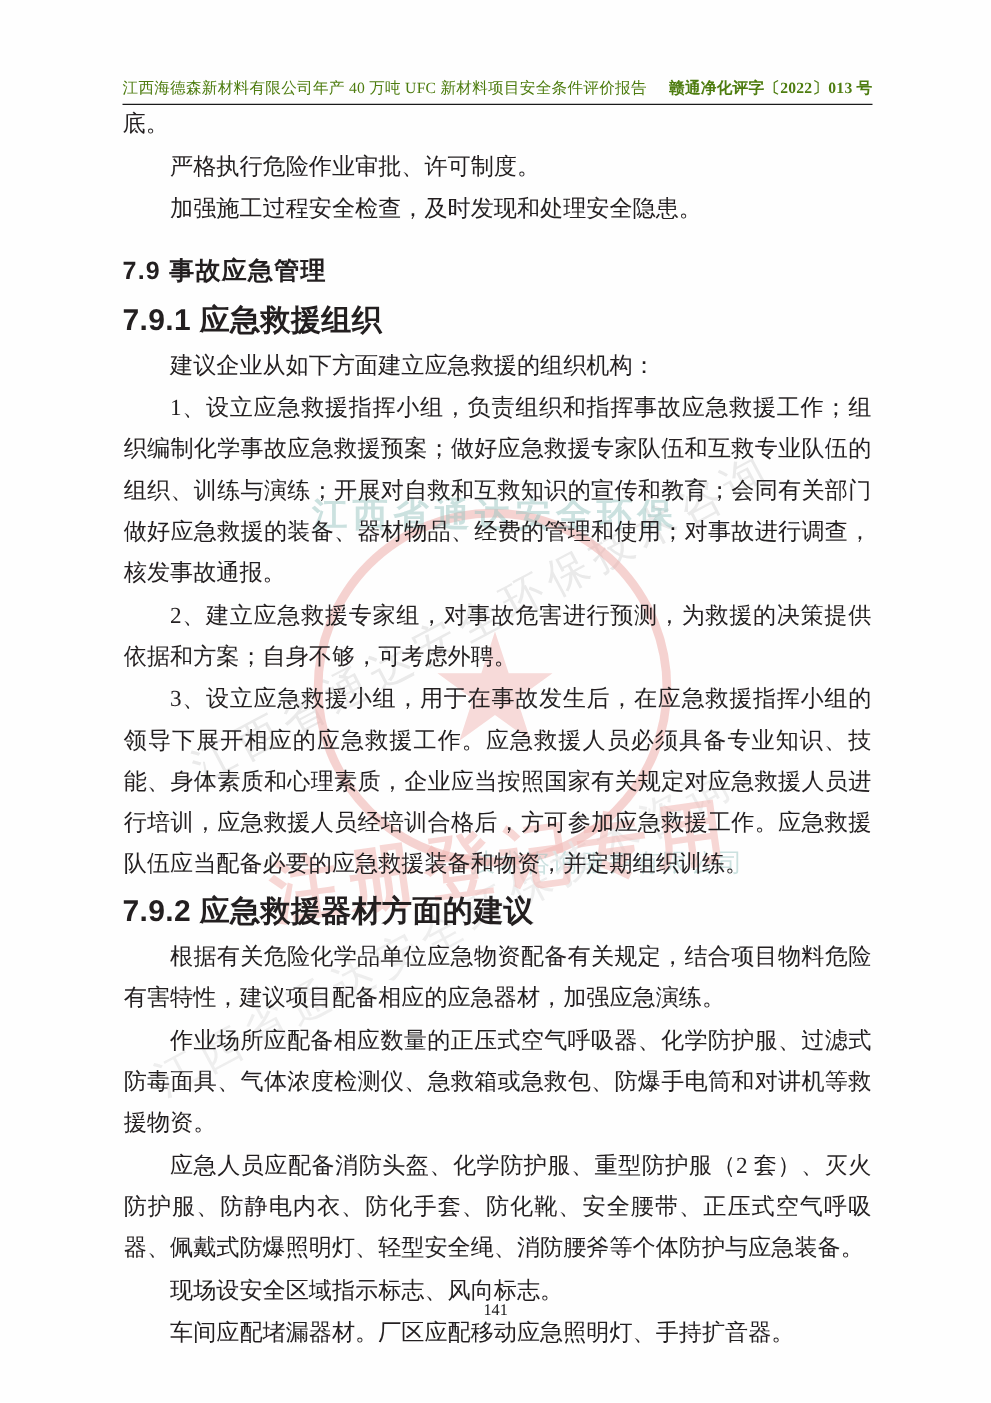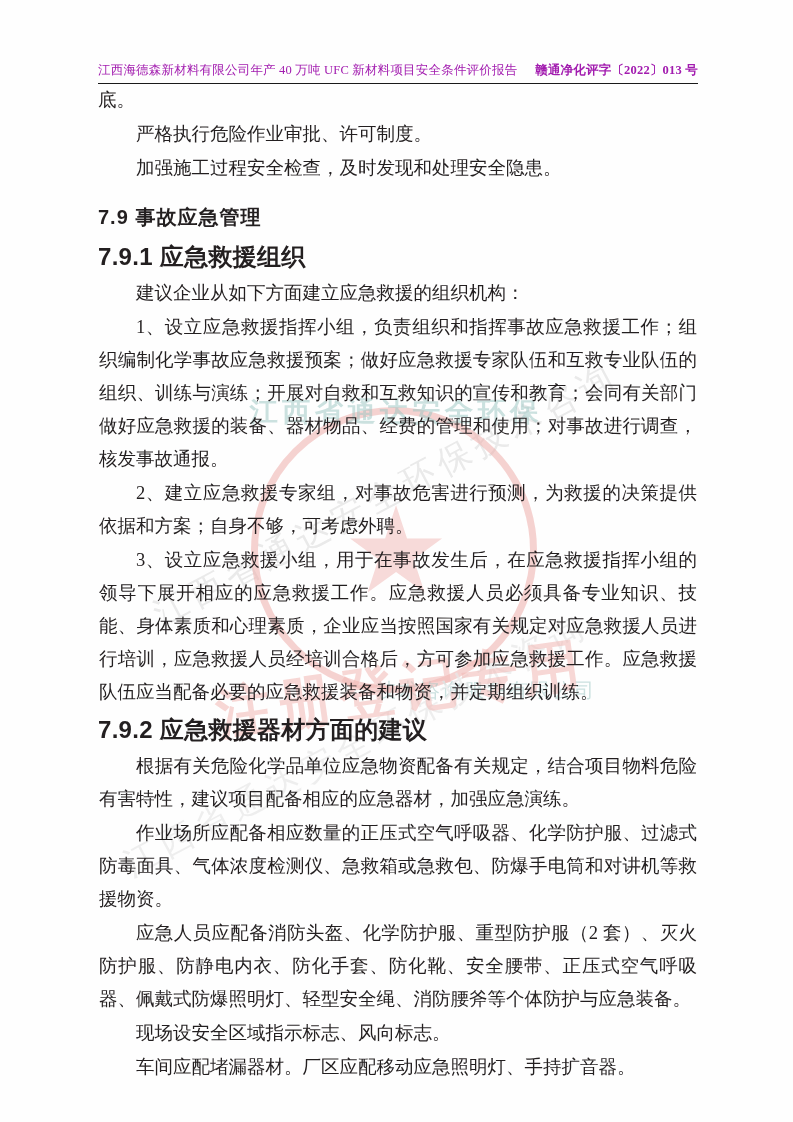--- a/index.html
+++ b/index.html
@@ -26,21 +26,21 @@
     width: 600px;
   }
   .header {
     display: flex;
     justify-content: space-between;
     align-items: flex-start;
     font-size: 12.5px;
     letter-spacing: 0.2px;
     padding-bottom: 4px;
     border-bottom: 1.1px solid #1a1a1a;
-    color: #a21caf;
+    color: #4d7c0f;
   }
   .header-left {
     white-space: nowrap;
   }
   .header-right {
     white-space: nowrap;
     font-weight: bold;
   }
   .body-text {
     font-size: 18.5px;
@@ -227,13 +227,14 @@
       </h3>
 
       <p class="p-indent">根据有关危险化学品单位应急物资配备有关规定，结合项目物料危险有害特性，建议项目配备相应的应急器材，加强应急演练。</p>
       <p class="p-indent">作业场所应配备相应数量的正压式空气呼吸器、化学防护服、过滤式防毒面具、气体浓度检测仪、急救箱或急救包、防爆手电筒和对讲机等救援物资。</p>
       <p class="p-indent">应急人员应配备消防头盔、化学防护服、重型防护服（2 套）、灭火防护服、防静电内衣、防化手套、防化靴、安全腰带、正压式空气呼吸器、佩戴式防爆照明灯、轻型安全绳、消防腰斧等个体防护与应急装备。</p>
       <p class="p-indent">现场设安全区域指示标志、风向标志。</p>
       <p class="p-indent">车间应配堵漏器材。厂区应配移动应急照明灯、手持扩音器。</p>
     </div>
   </div>
 
+  <div class="page-number">141</div>
 </div>
 
 </body></html>

